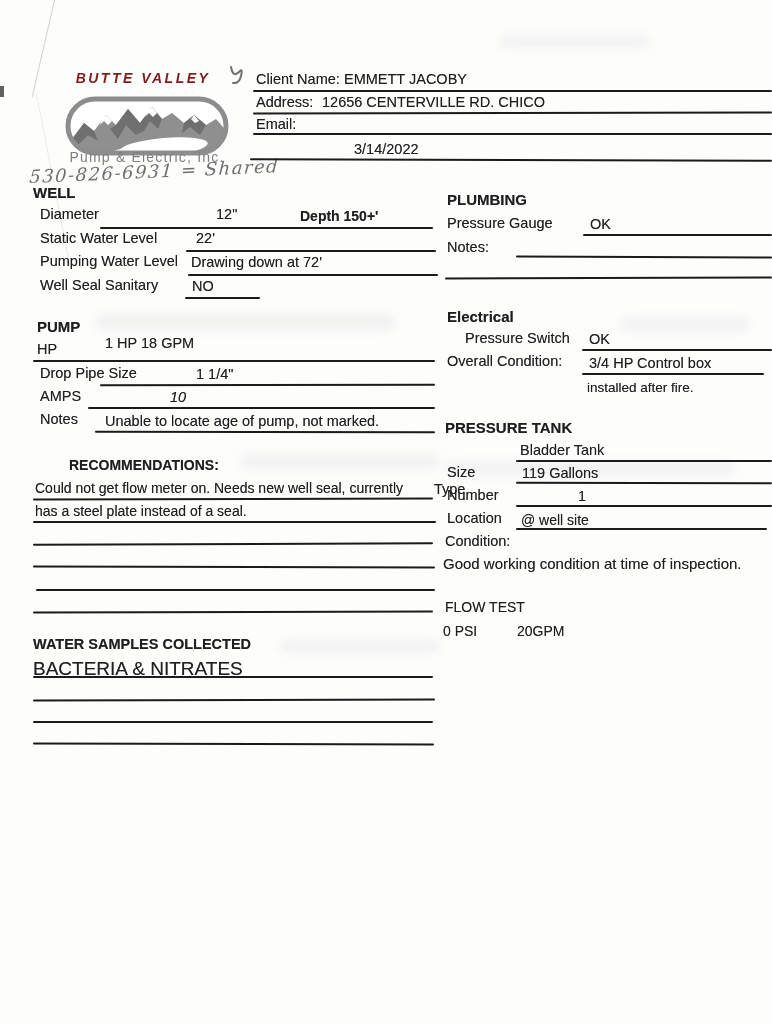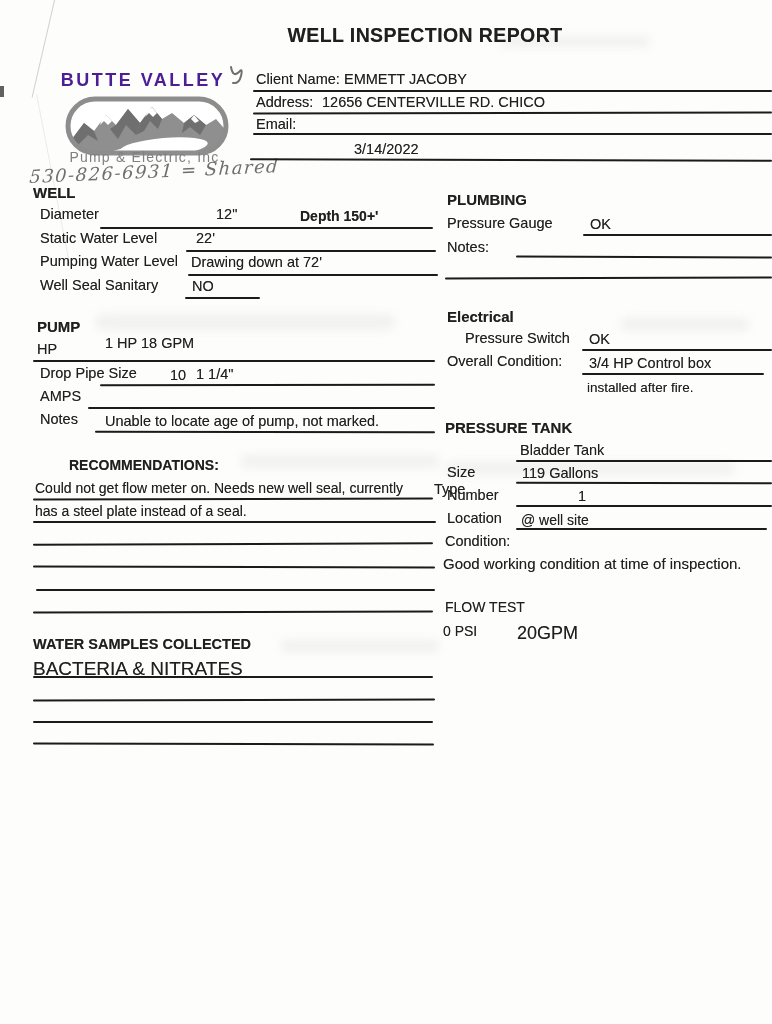--- a/index.html
+++ b/index.html
@@ -11,21 +11,21 @@
     text-shadow:0 0 .5px rgba(40,40,40,.55);
   }
   .abs{position:absolute;white-space:nowrap;}
   .title{font-size:19.5px;font-weight:bold;letter-spacing:.4px;text-align:center;}
   .hd{font-size:15px;font-weight:bold;}
   .hd2{font-size:14px;font-weight:bold;}
   .lbl,.val{font-size:14.5px;}
   .b{font-weight:bold;}
   .rule{position:absolute;height:2px;background:#1b1b1b;border-radius:1px;}
   .rule.thin{height:1.7px;}
-  .logo-name{font-size:18px;font-weight:bold;letter-spacing:2.5px;color:#4c1d95;text-align:center;text-shadow:none;}
+  .logo-name{font-size:14px;font-weight:bold;letter-spacing:2.5px;color:#7f1d1d;text-align:center;text-shadow:none;font-style:italic;}
   .logo-tag{font-size:14px;color:#808080;letter-spacing:1.2px;text-align:center;text-shadow:none;}
   .hw{
     font-family:"DejaVu Serif", serif;font-style:italic;
     font-size:18px;color:#6f6f6f;letter-spacing:1.5px;
     transform:rotate(-2.5deg) skewX(-6deg);transform-origin:left top;
     text-shadow:none;
   }
   .crease{position:absolute;background:#b8b8b8;opacity:.65;}
   .blob{position:absolute;background:#ececec;filter:blur(5px);border-radius:8px;opacity:.7;}
   .edge-tick{position:absolute;background:#3a3a3a;}
@@ -38,21 +38,20 @@
   <div class="crease" style="left:55px;top:-4px;width:1.4px;height:104px;transform:rotate(13deg);transform-origin:top center;"></div>
   <div class="crease" style="left:36px;top:94px;width:1px;height:175px;transform:rotate(-11deg);transform-origin:top center;opacity:.25;"></div>
   <div class="edge-tick" style="left:0;top:86px;width:4px;height:11px;opacity:.8;"></div>
   <div class="blob" style="left:95px;top:314px;width:300px;height:16px;"></div>
   <div class="blob" style="left:240px;top:455px;width:200px;height:13px;"></div>
   <div class="blob" style="left:445px;top:462px;width:290px;height:13px;"></div>
   <div class="blob" style="left:500px;top:36px;width:150px;height:11px;"></div>
   <div class="blob" style="left:620px;top:318px;width:130px;height:13px;"></div>
   <div class="blob" style="left:280px;top:640px;width:160px;height:12px;"></div>
 
-  <div class="abs title" style="left:78px;right:0;top:24px;">WELL INSPECTION REPORT</div>
 
   <div class="abs logo-name" style="left:38px;top:70px;width:210px;">BUTTE VALLEY</div>
   <svg class="abs" style="left:64px;top:95px;" width="166" height="62" viewBox="0 0 166 62">
     <defs>
         <clipPath id="cap">
           <rect x="4" y="4" width="158" height="54" rx="27" ry="27"></rect>
         </clipPath>
       </defs>
     <g clip-path="url(#cap)">
       <rect x="0" y="0" width="166" height="62" fill="#ffffff"></rect>
@@ -117,21 +116,21 @@
 
     <span class="abs lbl" style="left:37px;top:341px;">HP</span>
     <span class="abs val" style="left:105px;top:335px;">1 HP 18 GPM</span>
     <div class="rule" style="left:33px;top:360px;width:402px;"></div>
 
     <span class="abs lbl" style="left:40px;top:365px;">Drop Pipe Size</span>
     <span class="abs val" style="left:196px;top:366px;">1 1/4"</span>
     <div class="rule" style="left:100px;top:384px;width:335px;transform:rotate(-.12deg);"></div>
 
     <span class="abs lbl" style="left:40px;top:388px;">AMPS</span>
-    <span class="abs val" style="left:170px;top:367px;">10</span>
+    <span class="abs val" style="left:170px;top:389px;font-style:italic;">10</span>
     <div class="rule" style="left:88px;top:407px;width:347px;"></div>
 
     <span class="abs lbl" style="left:40px;top:411px;">Notes</span>
     <span class="abs val" style="left:105px;top:413px;">Unable to locate age of pump, not marked.</span>
     <div class="rule" style="left:95px;top:431px;width:340px;transform:rotate(.12deg);"></div>
   </div>
 
   <div>
     <div class="abs hd2" style="left:33px;top:457px;padding-left:36px;">RECOMMENDATIONS:</div>
     <span class="abs val" style="left:35px;top:480px;font-size:14px;">Could not get flow meter on. Needs new well seal, currently</span>
@@ -193,16 +192,16 @@
     <span class="abs val" style="left:521px;top:512px;font-size:14px;">@ well site</span>
     <div class="rule thin" style="left:516px;right:5px;top:528px;"></div>
 
     <span class="abs lbl" style="left:445px;top:533px;">Condition:</span>
     <span class="abs val" style="left:443px;top:555px;font-size:15px;">Good working condition at time of inspection.</span>
   </div>
 
   <div>
     <div class="abs" style="left:445px;top:599px;font-size:14px;">FLOW TEST</div>
     <span class="abs" style="left:443px;top:623px;font-size:14px;">0 PSI</span>
-    <span class="abs" style="left:517px;top:623px;font-size:18px;">20GPM</span>
+    <span class="abs" style="left:517px;top:623px;font-size:14px;">20GPM</span>
   </div>
 
 </div>
 
 </body></html>

